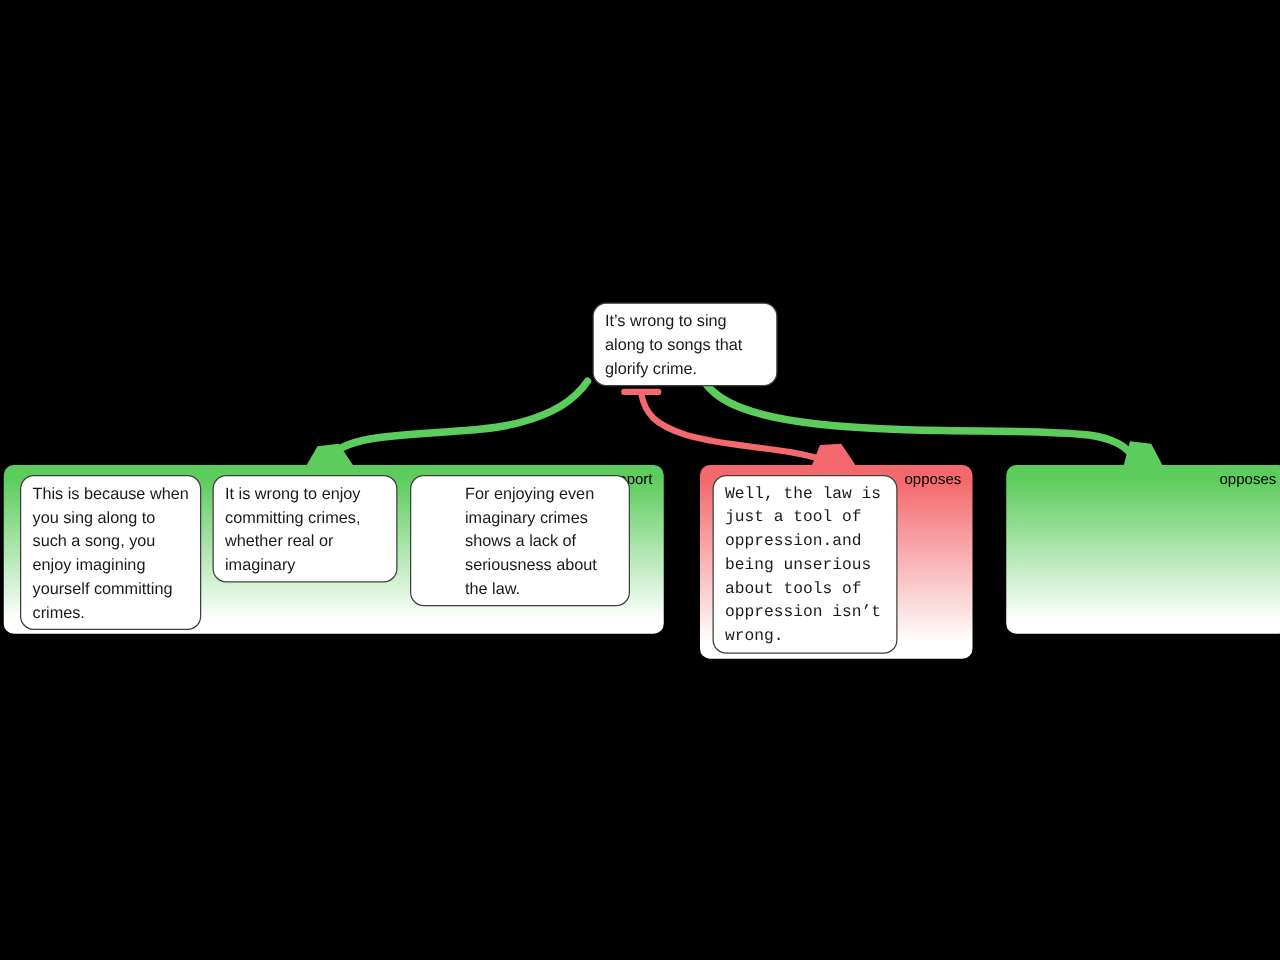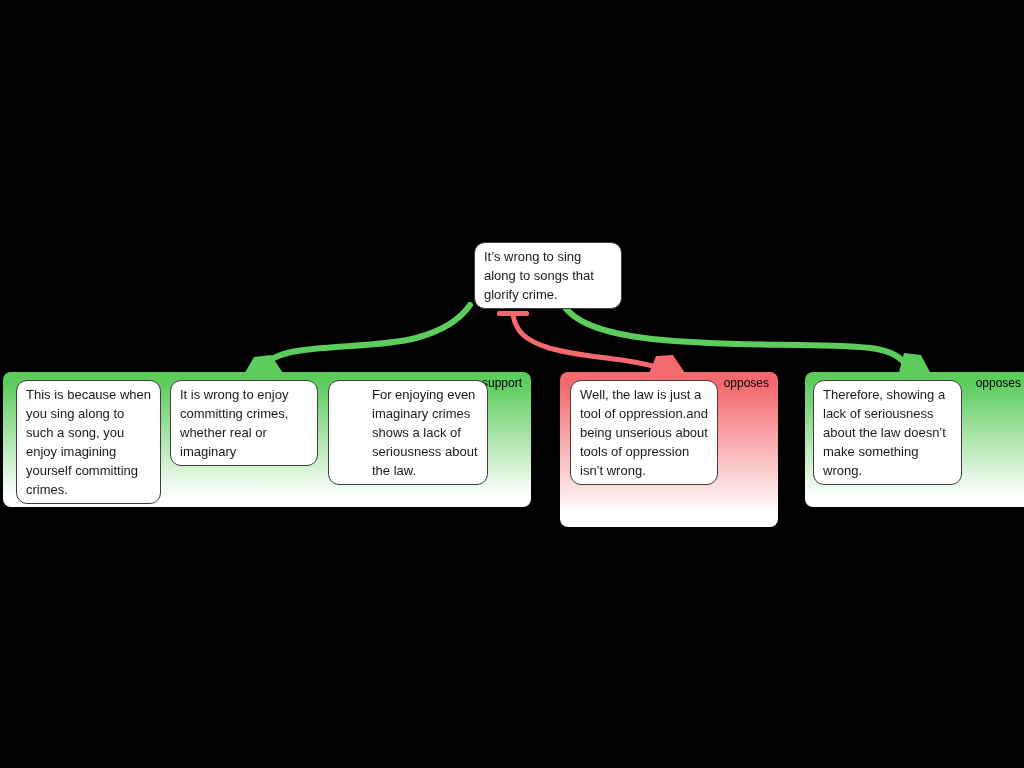--- a/index.html
+++ b/index.html
@@ -42,22 +42,22 @@
   .g-mid{left:560px;top:372px;width:218px;height:155px;padding-left:20px;}
   .g-right{left:805px;top:372px;width:225px;height:135px;}
   .group-label{
     position:absolute;top:5px;right:9px;
     font-size:12px;line-height:13px;
     color:var(--group-label-text);
   }
   .stmt{top:8px;}
   .b1{left:13px;width:145px;}
   .b2{left:167px;width:148px;}
-  .b3{left:325px;width:160px;padding-left:43px;}
-  .m1{left:10px;width:148px;}
+  .b3{left:325px;width:176px;padding-left:43px;}
+  .m1{left:10px;width:148px;font-family:Liberation Mono, monospace;}
   .r1{left:8px;width:149px;}
 </style>
 </head>
 <body>
 
 <div class="stage">
 
   <svg class="edges" viewBox="0 0 1024 768" xmlns="http://www.w3.org/2000/svg">
 
     <path class="edge-support" d="M 470 305 C 459 321 442 331 416 338 C 382 347 330 345 297 351 C 279 354 266 360 258 370" stroke-width="6"></path>
@@ -80,16 +80,15 @@
     <div class="node stmt b3">For enjoying even imaginary crimes shows a lack of seriousness about the law.</div>
   </div>
 
   <div class="group oppose-bg g-mid">
     <span class="group-label">opposes</span>
     <div class="node stmt m1">Well, the law is just a tool of oppression.and being unserious about tools of oppression isn’t wrong.</div>
   </div>
 
   <div class="group support-bg g-right">
     <span class="group-label">opposes</span>
-    <div class="node stmt r1">Therefore, showing a lack of seriousness about the law doesn’t make something wrong.</div>
   </div>
 
 </div>
 
 </body></html>

